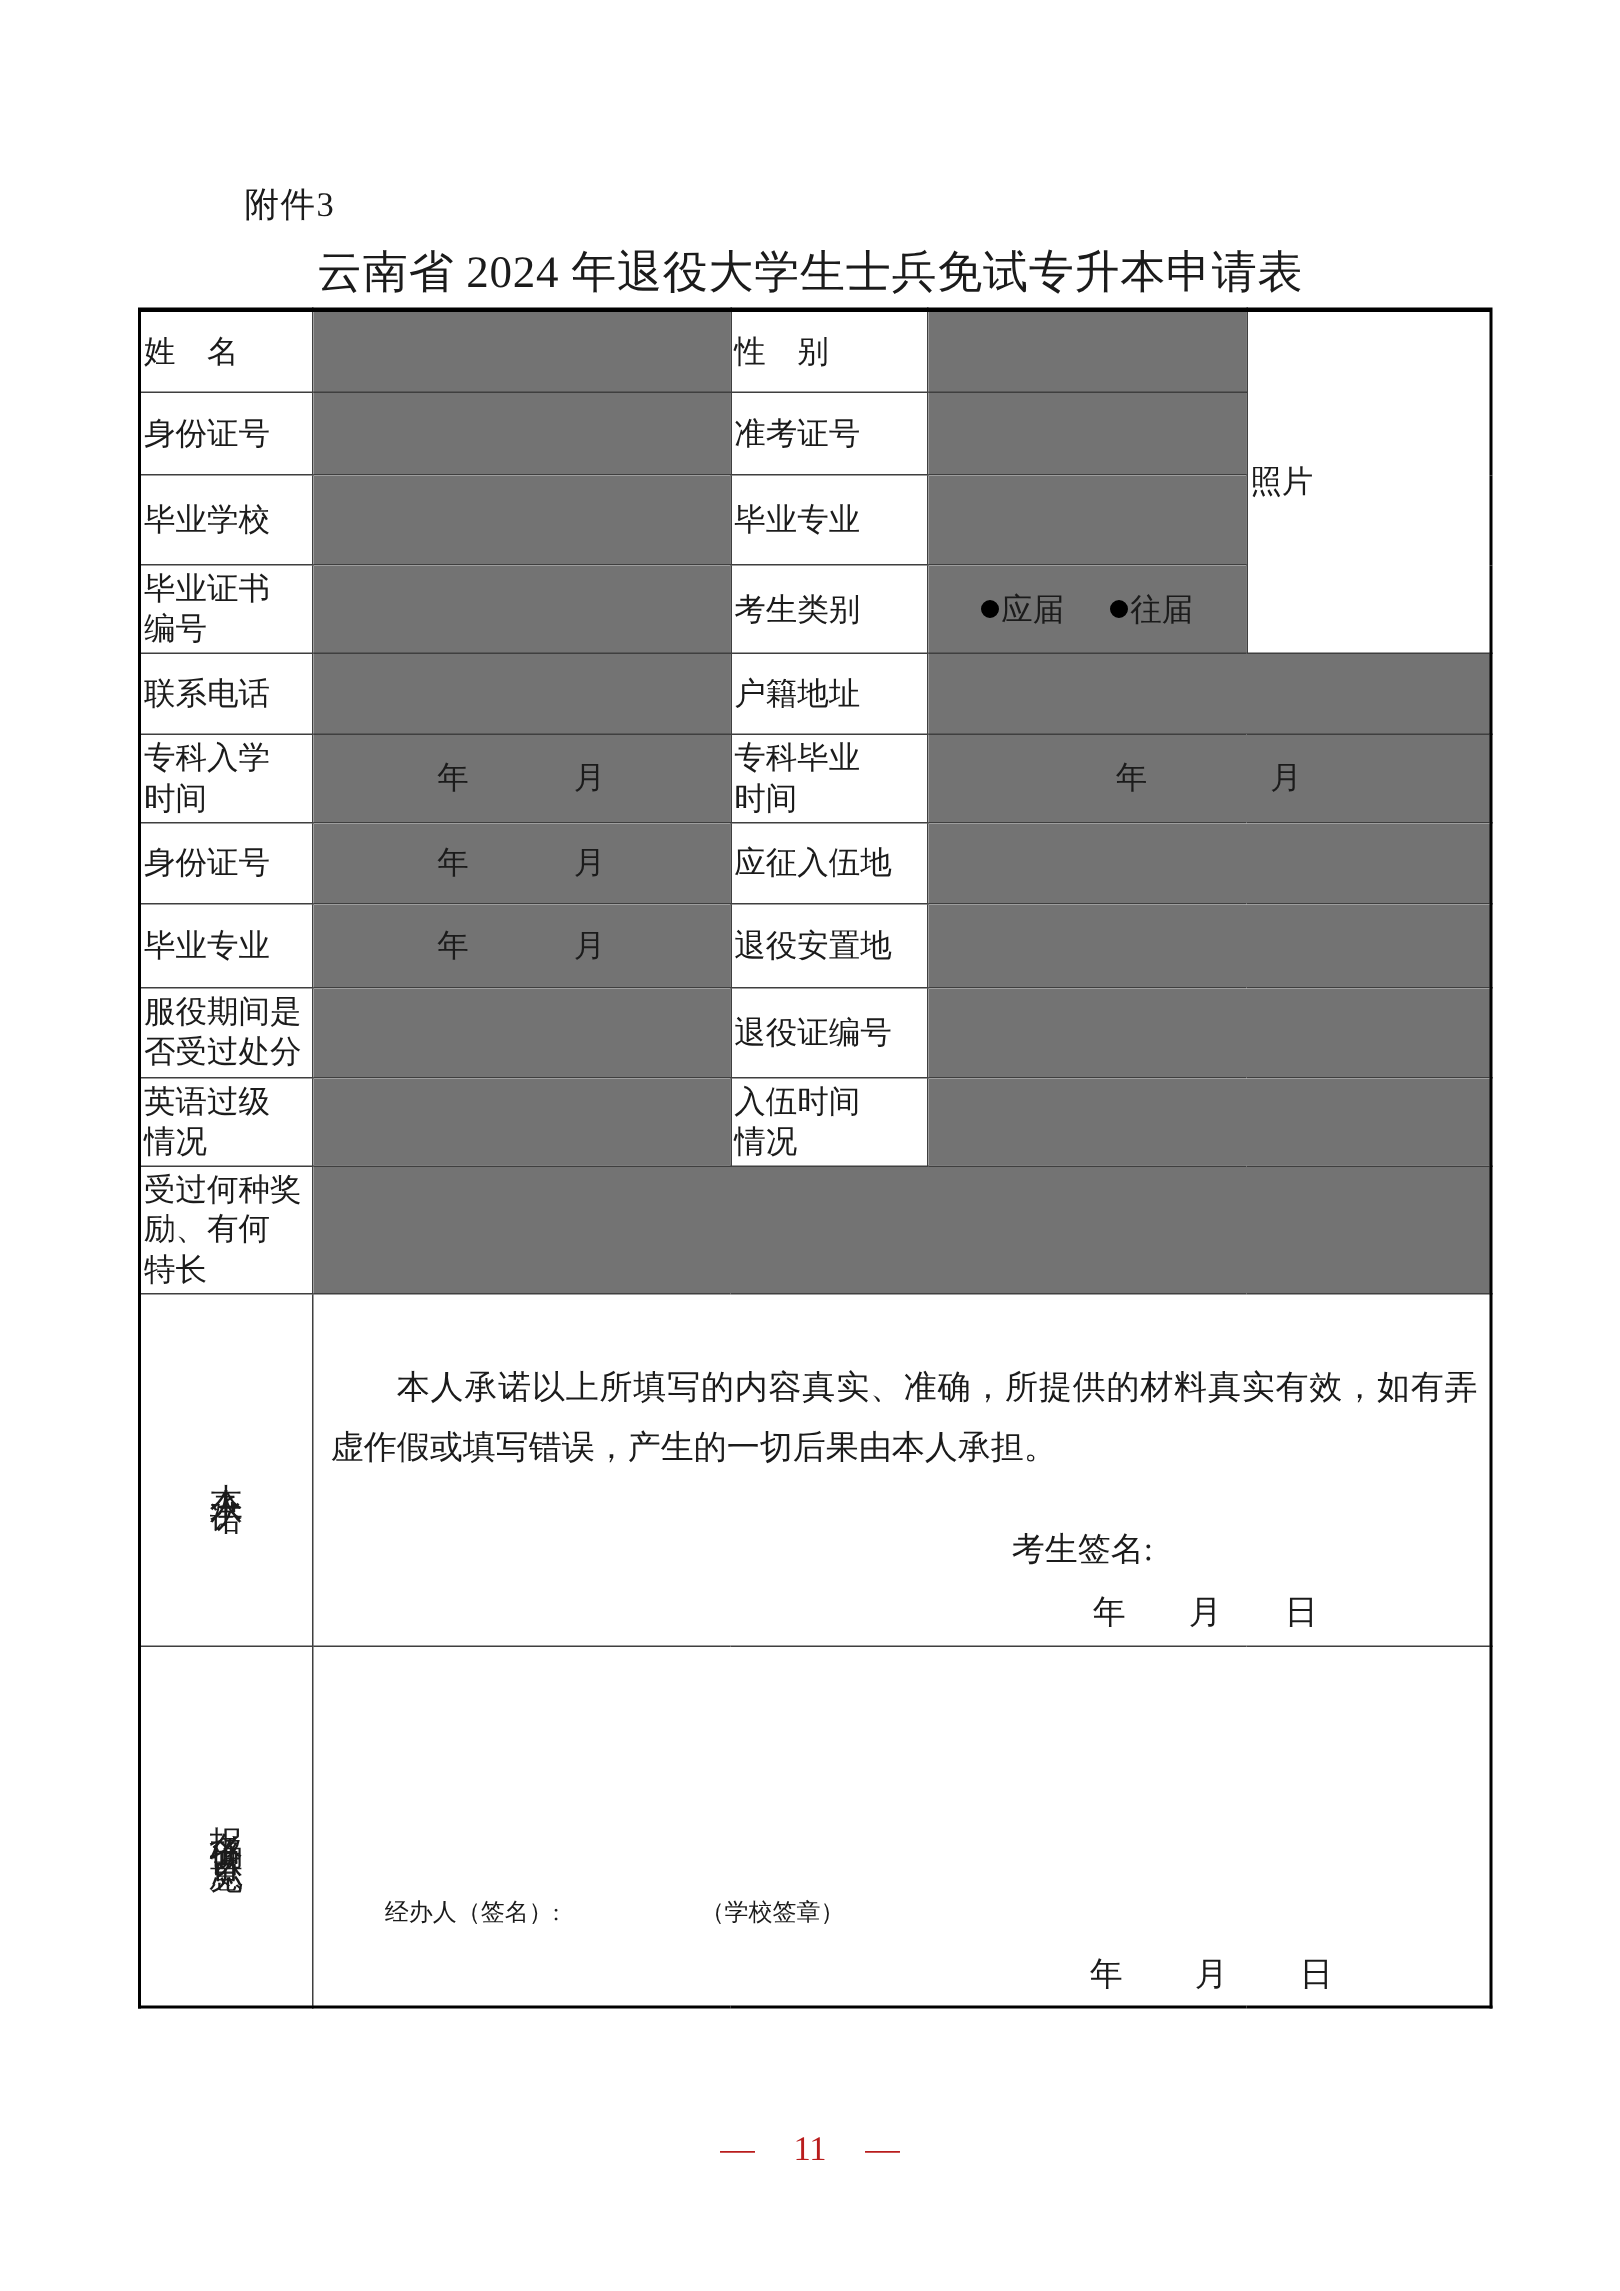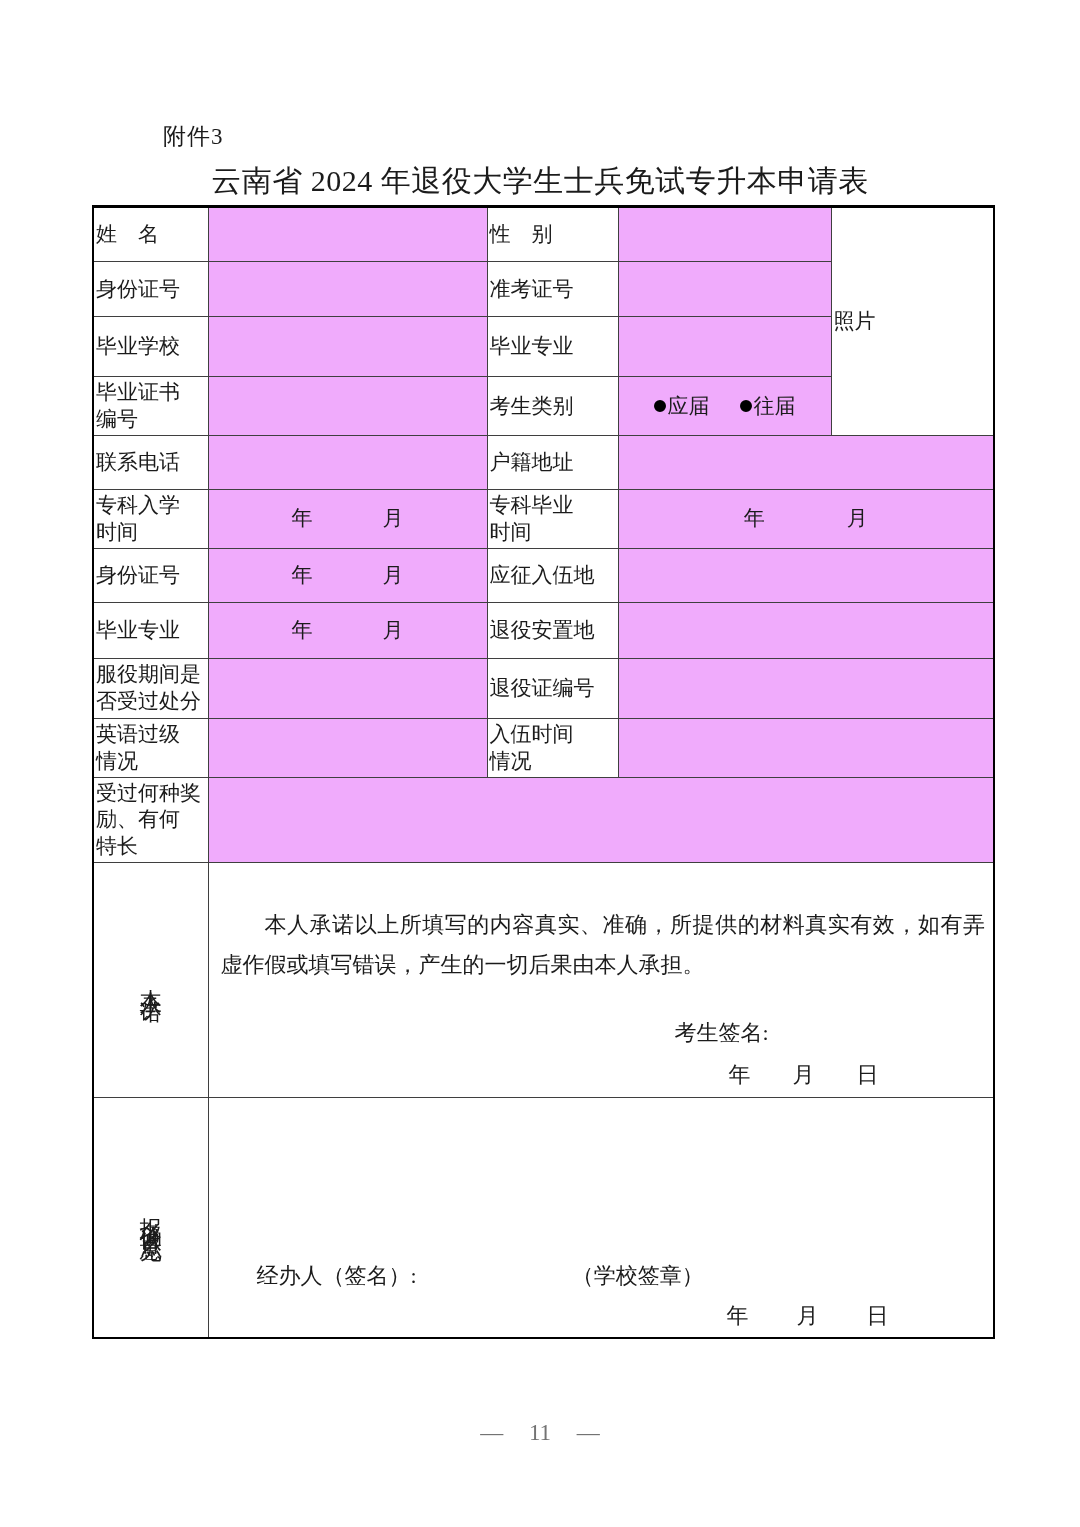--- a/index.html
+++ b/index.html
@@ -21,21 +21,21 @@
     position:absolute; left:92px; top:205px;
     width:901px; border-collapse:collapse; table-layout:fixed;
     border:2px solid #000; border-top:3px solid #000;
   }
   td {
     border:1px solid #3f3f3f;
     font-size:21px; line-height:1.28;
     vertical-align:middle; overflow:hidden;
   }
   td.lbl { white-space:pre-line; padding:2px 2px; }
-  td.val { background:#f0abfc;margin-left:36px; }
+  td.val { background:#737373;margin-left:36px; }
   .ym { display:flex; justify-content:center; align-items:center; gap:70px; }
   .ym-wide { display:flex; justify-content:center; align-items:center; gap:82px; }
   .opts { display:flex; justify-content:center; align-items:center; gap:30px; }
   .opt { display:inline-flex; align-items:center; }
   .radio {
     display:inline-block; width:8px; height:8px;
     border:6px solid #000; border-radius:50%;
     background:#fff; margin-right:2px; flex:0 0 auto;
   }
   td.side { text-align:center; }
@@ -50,30 +50,30 @@
     font-size:22px; line-height:40px; text-indent:2em;
     text-align:justify;
   }
   .sign-line { margin:34px 0 0 466px; font-size:22px; line-height:28px; }
   .commit-date {
     margin:14px 0 0 520px; display:flex; gap:42px;
     font-size:22px; line-height:28px; width:max-content;
   }
   .handler-line {
     margin:164px 0 0 48px; display:flex;
-    font-size:22px; line-height:28px;gap:36px;
-  }
-  .handler-line .seal { margin-left:119px; }
+    font-size:16px; line-height:28px;
+  }
+  .handler-line .seal { margin-left:94px; }
   .confirm-date {
     margin:12px 0 0 518px; display:flex; gap:48px;
     font-size:22px; line-height:28px; width:max-content;
   }
   .page-number {
     position:absolute; left:0; right:0; top:1420px;
-    text-align:center; font-size:23px; word-spacing:20px; color:#737373;
+    text-align:center; font-size:23px; word-spacing:20px; color:#b91c1c;
   }
 </style>
 </head>
 <body>
 
 <div class="attachment">附件3</div>
 <div class="doc-title">云南省 2024 年退役大学生士兵免试专升本申请表</div>
 
 <table class="form">
   <colgroup>

